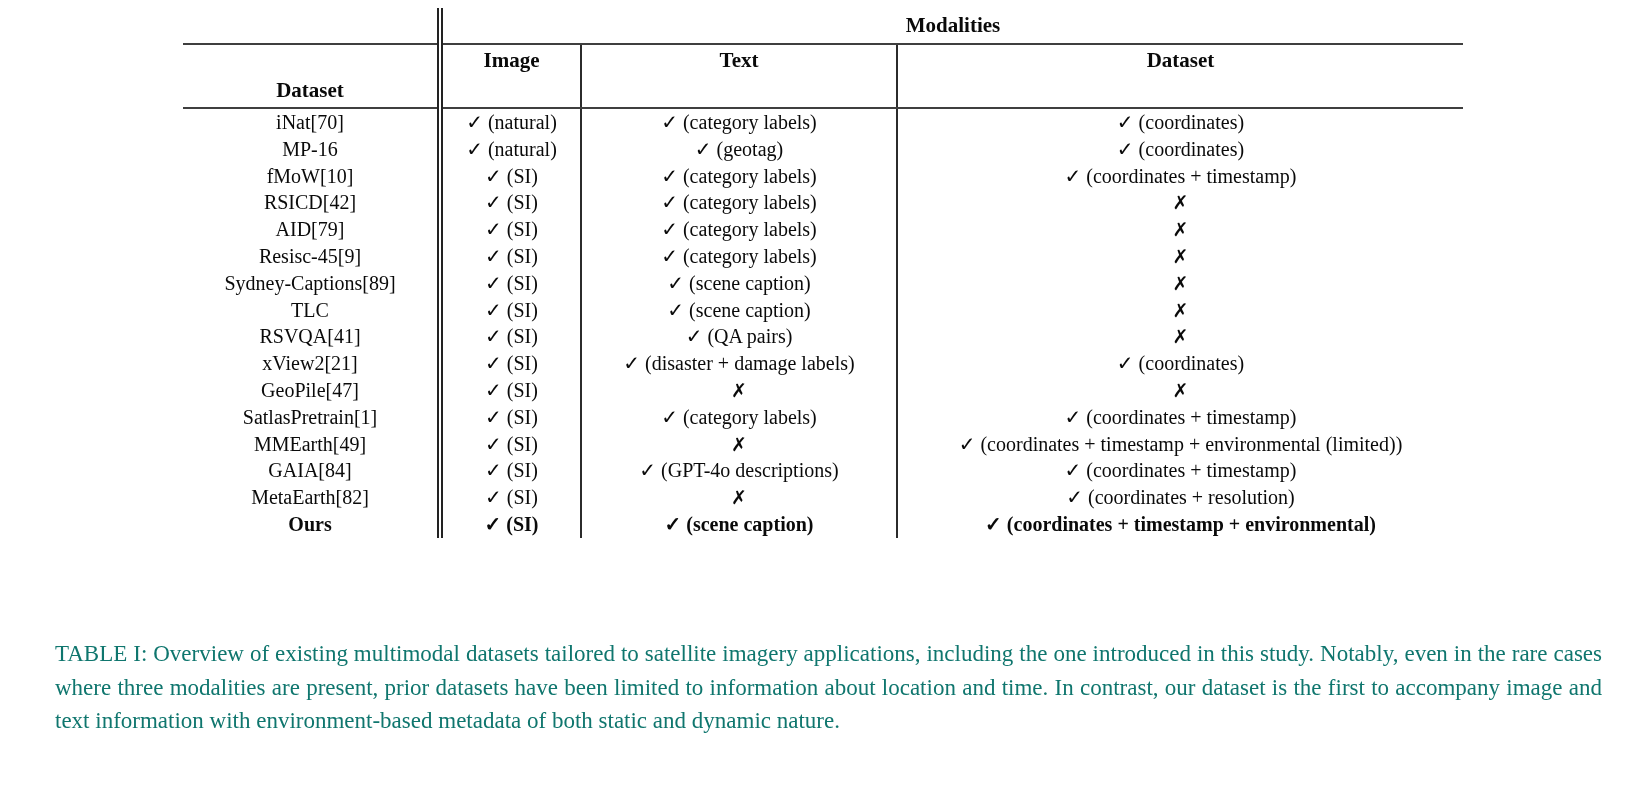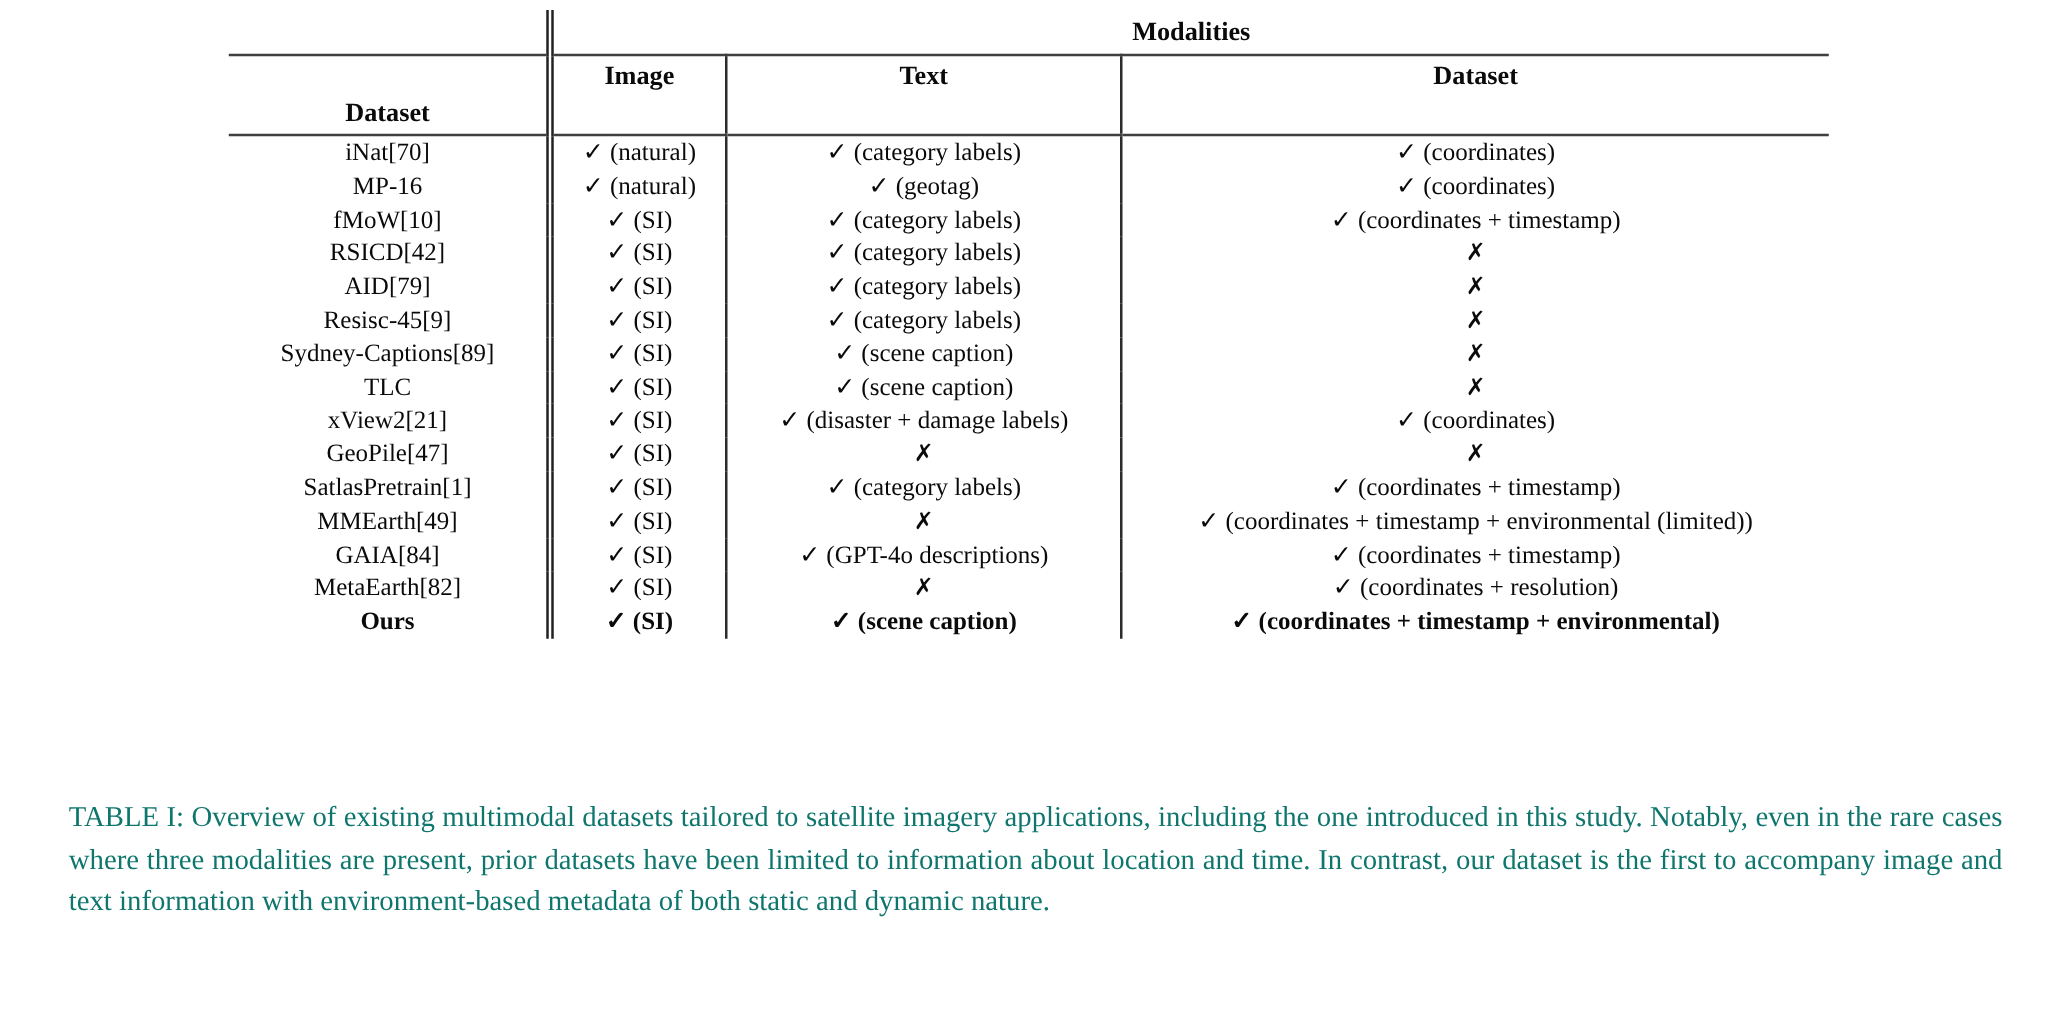--- a/index.html
+++ b/index.html
@@ -132,20 +132,26 @@
           <td class="vl">✓ (scene caption)</td>
           <td class="vl cross">✗</td>
         </tr>
         <tr>
           <td class="dbl">TLC</td>
           <td>✓ (SI)</td>
           <td class="vl">✓ (scene caption)</td>
           <td class="vl cross">✗</td>
         </tr>
         <tr>
+          <td class="dbl">RSVQA[41]</td>
+          <td>✓ (SI)</td>
+          <td class="vl">✓ (QA pairs)</td>
+          <td class="vl cross">✗</td>
+        </tr>
+        <tr>
           <td class="dbl">xView2[21]</td>
           <td>✓ (SI)</td>
           <td class="vl">✓ (disaster + damage labels)</td>
           <td class="vl">✓ (coordinates)</td>
         </tr>
         <tr>
           <td class="dbl">GeoPile[47]</td>
           <td>✓ (SI)</td>
           <td class="vl cross">✗</td>
           <td class="vl cross">✗</td>

